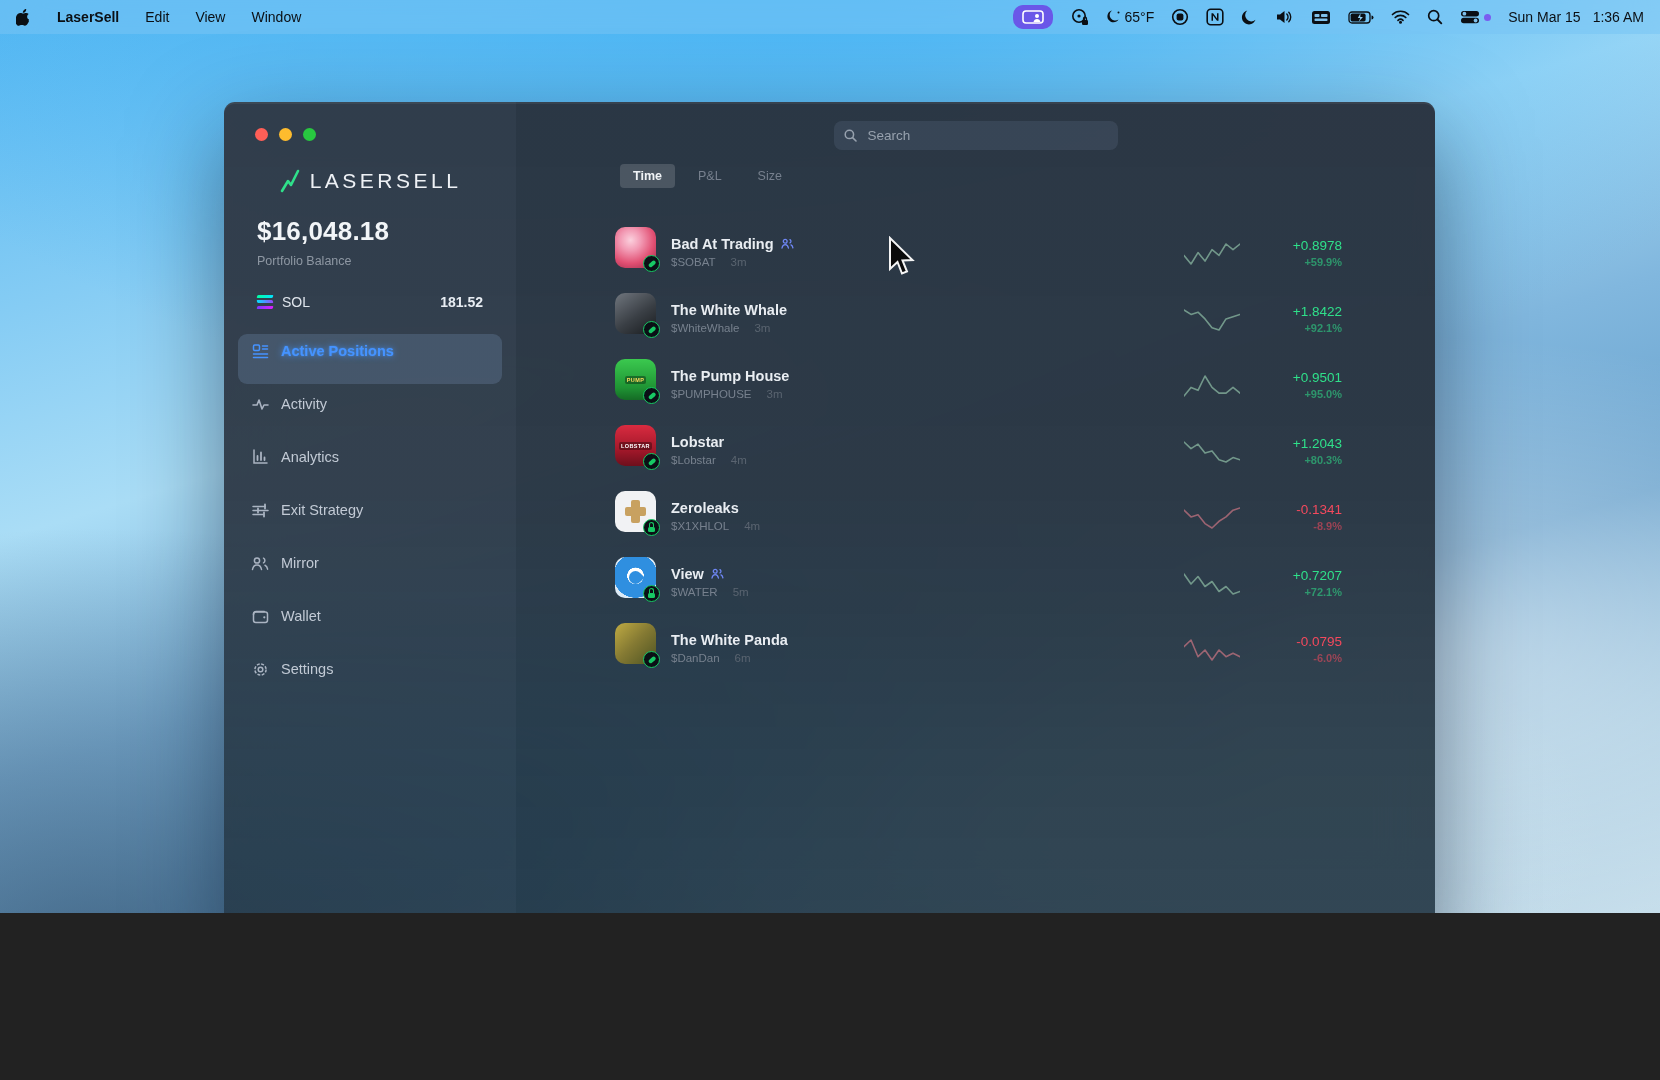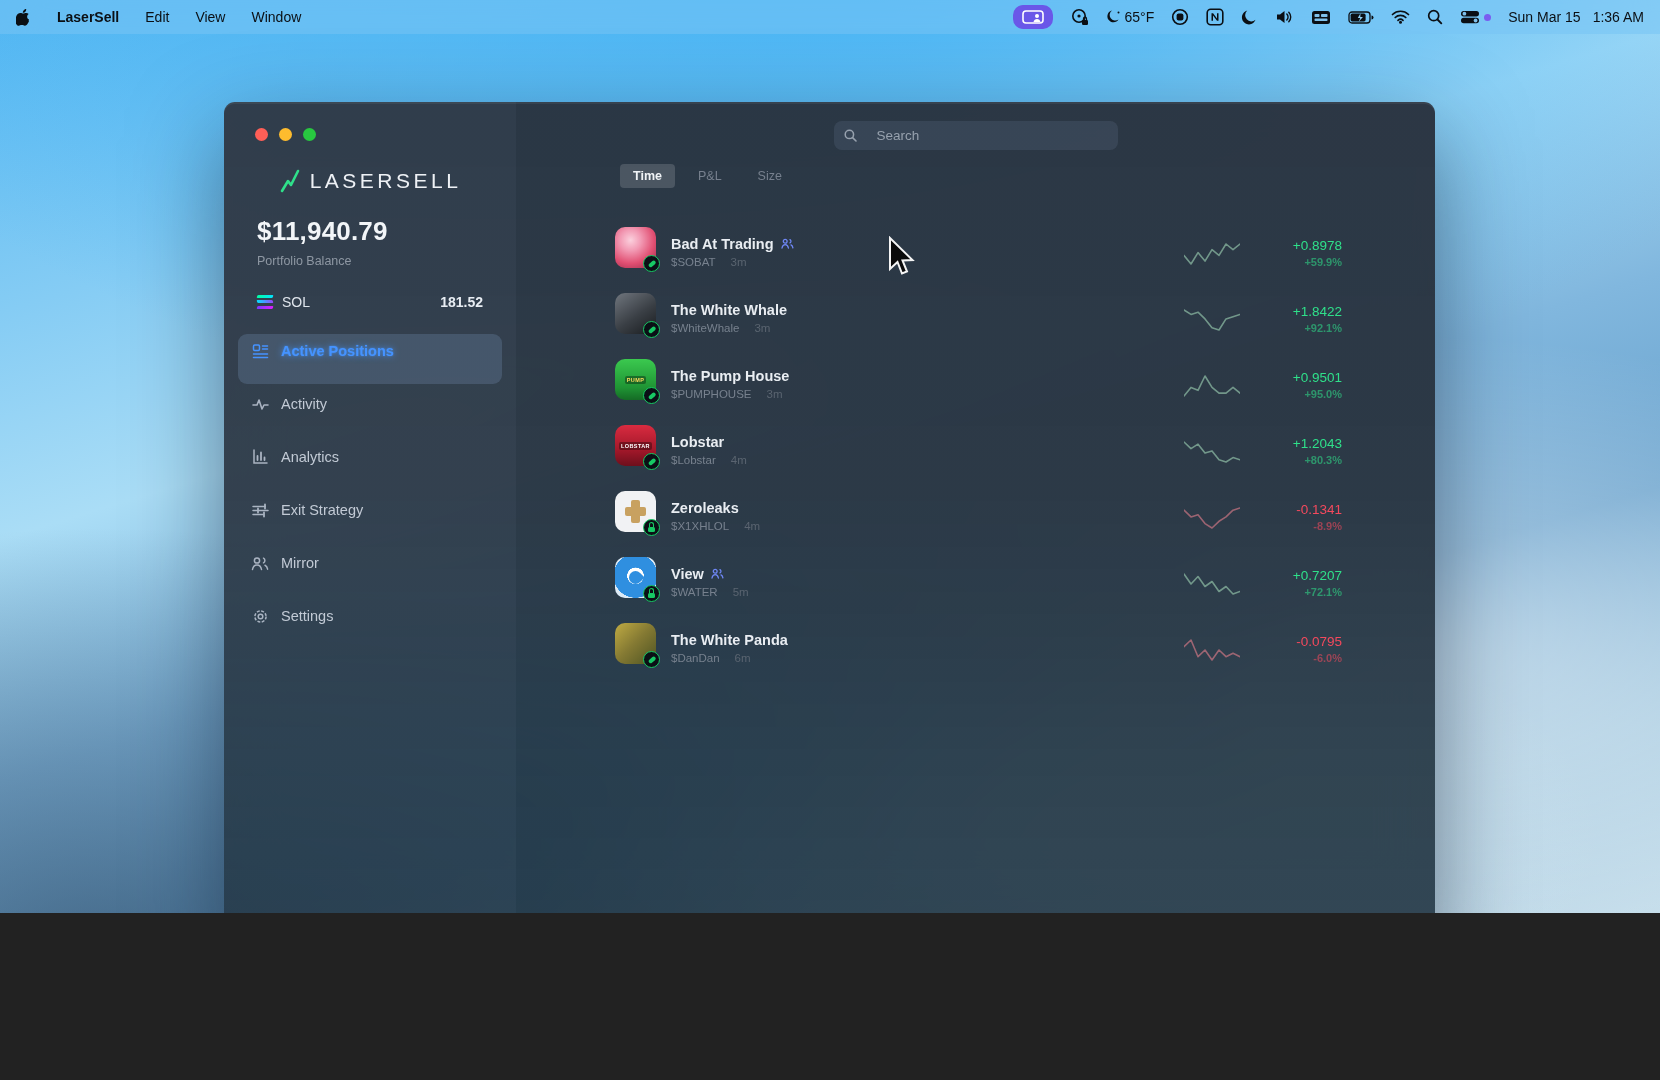--- a/index.html
+++ b/index.html
@@ -50,21 +50,21 @@
   .sol-icon i:nth-child(3){background:linear-gradient(90deg,#7a3bff,#dc1fff);transform:skewX(-18deg);}
   #nav{margin:24px 14px 0 14px;display:flex;flex-direction:column;gap:3px;}
   .nav-item{display:flex;align-items:center;gap:12px;height:34px;padding:0 12px 16px 13px;border-radius:9px;
     color:#c2cad5;font-size:14.5px;cursor:default;}
   .nav-item .nicon{width:18px;display:inline-flex;justify-content:center;}
   .nav-item.active{background:rgba(128,158,200,.24);color:#4593ff;font-weight:600;
     text-shadow:0 0 7px rgba(70,150,255,.85),0 0 2px rgba(70,150,255,.6);}
   
   #main{flex:1;position:relative;}
   #searchbar{position:absolute;left:50%;transform:translateX(-50%);top:19px;width:284px;height:29px;
-    border-radius:8px;background:rgba(150,170,200,.13);display:flex;align-items:center;gap:20px;
+    border-radius:8px;background:rgba(150,170,200,.13);display:flex;align-items:center;gap:11px;
     padding:0 10px;box-sizing:border-box;color:#97a1ae;font-size:13.5px;}
   #tabs{position:absolute;left:104px;top:62px;display:flex;align-items:center;gap:10px;}
   .tab{font-size:12.5px;color:#77808e;padding:5px 13px;border-radius:4px;cursor:default;}
   .tab.active{background:rgba(255,255,255,.15);color:#f0f3f6;font-weight:700;}
   #poslist{position:absolute;left:0;right:0;top:100px;display:flex;flex-direction:column;}
   .row{height:66px;display:flex;align-items:flex-end;padding:0 93px 0 99px;}
   .avatar{width:41px;height:41px;border-radius:10px;position:relative;flex:0 0 auto;
     display:flex;align-items:center;justify-content:center;overflow:visible;}
   .avatar .avtxt{font-size:5.5px;font-weight:700;color:#ffd95e;letter-spacing:.4px;background:rgba(0,0,0,.35);
     padding:1px 2px;border-radius:2px;}
@@ -278,21 +278,21 @@
         <span class="light l-red"></span>
         <span class="light l-yellow"></span>
         <span class="light l-green"></span>
       </div>
       <div class="logo-row">
         <svg width="22" height="26" viewBox="0 0 22 26">
             <polyline points="3,23 9,13 12,17 19,3" fill="none" stroke="#2fe08a" stroke-width="2.6" stroke-linecap="round" stroke-linejoin="round"></polyline>
           </svg>
         <span>LASERSELL</span>
       </div>
-      <div class="balance">$11,940.79</div>
+      <div class="balance">$16,048.18</div>
       <div class="balance-label">Portfolio Balance</div>
       <div class="sol-row">
         <span class="sol-icon">
             <i></i>
             <i></i>
             <i></i>
           </span>
         <span>SOL</span>
         <span class="sol-val">181.52</span>
       </div>
@@ -334,20 +334,30 @@
           </div>
           <div class="nav-item">
             <span class="nicon">
               <svg width="18" height="15" viewBox="0 0 18 15">
                 <circle cx="6" cy="4.5" r="2.6" fill="none" stroke="#aab4c2" stroke-width="1.5"></circle>
                 <path d="M1.5 13.5c.5-3 2.3-4.5 4.5-4.5s4 1.5 4.5 4.5" fill="none" stroke="#aab4c2" stroke-width="1.5" stroke-linecap="round"></path>
                 <path d="M12.5 2.2a2.6 2.6 0 0 1 0 4.6M14 9.2c1.4.6 2.3 2 2.6 4" fill="none" stroke="#aab4c2" stroke-width="1.5" stroke-linecap="round"></path>
               </svg>
             </span>
             <span>Mirror</span>
+          </div>
+          <div class="nav-item">
+            <span class="nicon">
+              <svg width="17" height="15" viewBox="0 0 17 15">
+                <rect x="1.5" y="3" width="14" height="10.5" rx="2.2" fill="none" stroke="#aab4c2" stroke-width="1.5"></rect>
+                <path d="M1.5 5.5c0-1.9 1-3 2.8-3h8" fill="none" stroke="#aab4c2" stroke-width="1.5" stroke-linecap="round"></path>
+                <circle cx="12.3" cy="8.3" r="1.1" fill="#aab4c2"></circle>
+              </svg>
+            </span>
+            <span>Wallet</span>
           </div>
           <div class="nav-item">
             <span class="nicon">
               <svg width="17" height="17" viewBox="0 0 17 17">
                 <circle cx="8.5" cy="8.5" r="5.6" fill="none" stroke="#aab4c2" stroke-width="1.5" stroke-dasharray="2.9 1.5"></circle>
                 <circle cx="8.5" cy="8.5" r="2.3" fill="none" stroke="#aab4c2" stroke-width="1.5"></circle>
               </svg>
             </span>
             <span>Settings</span>
           </div>

